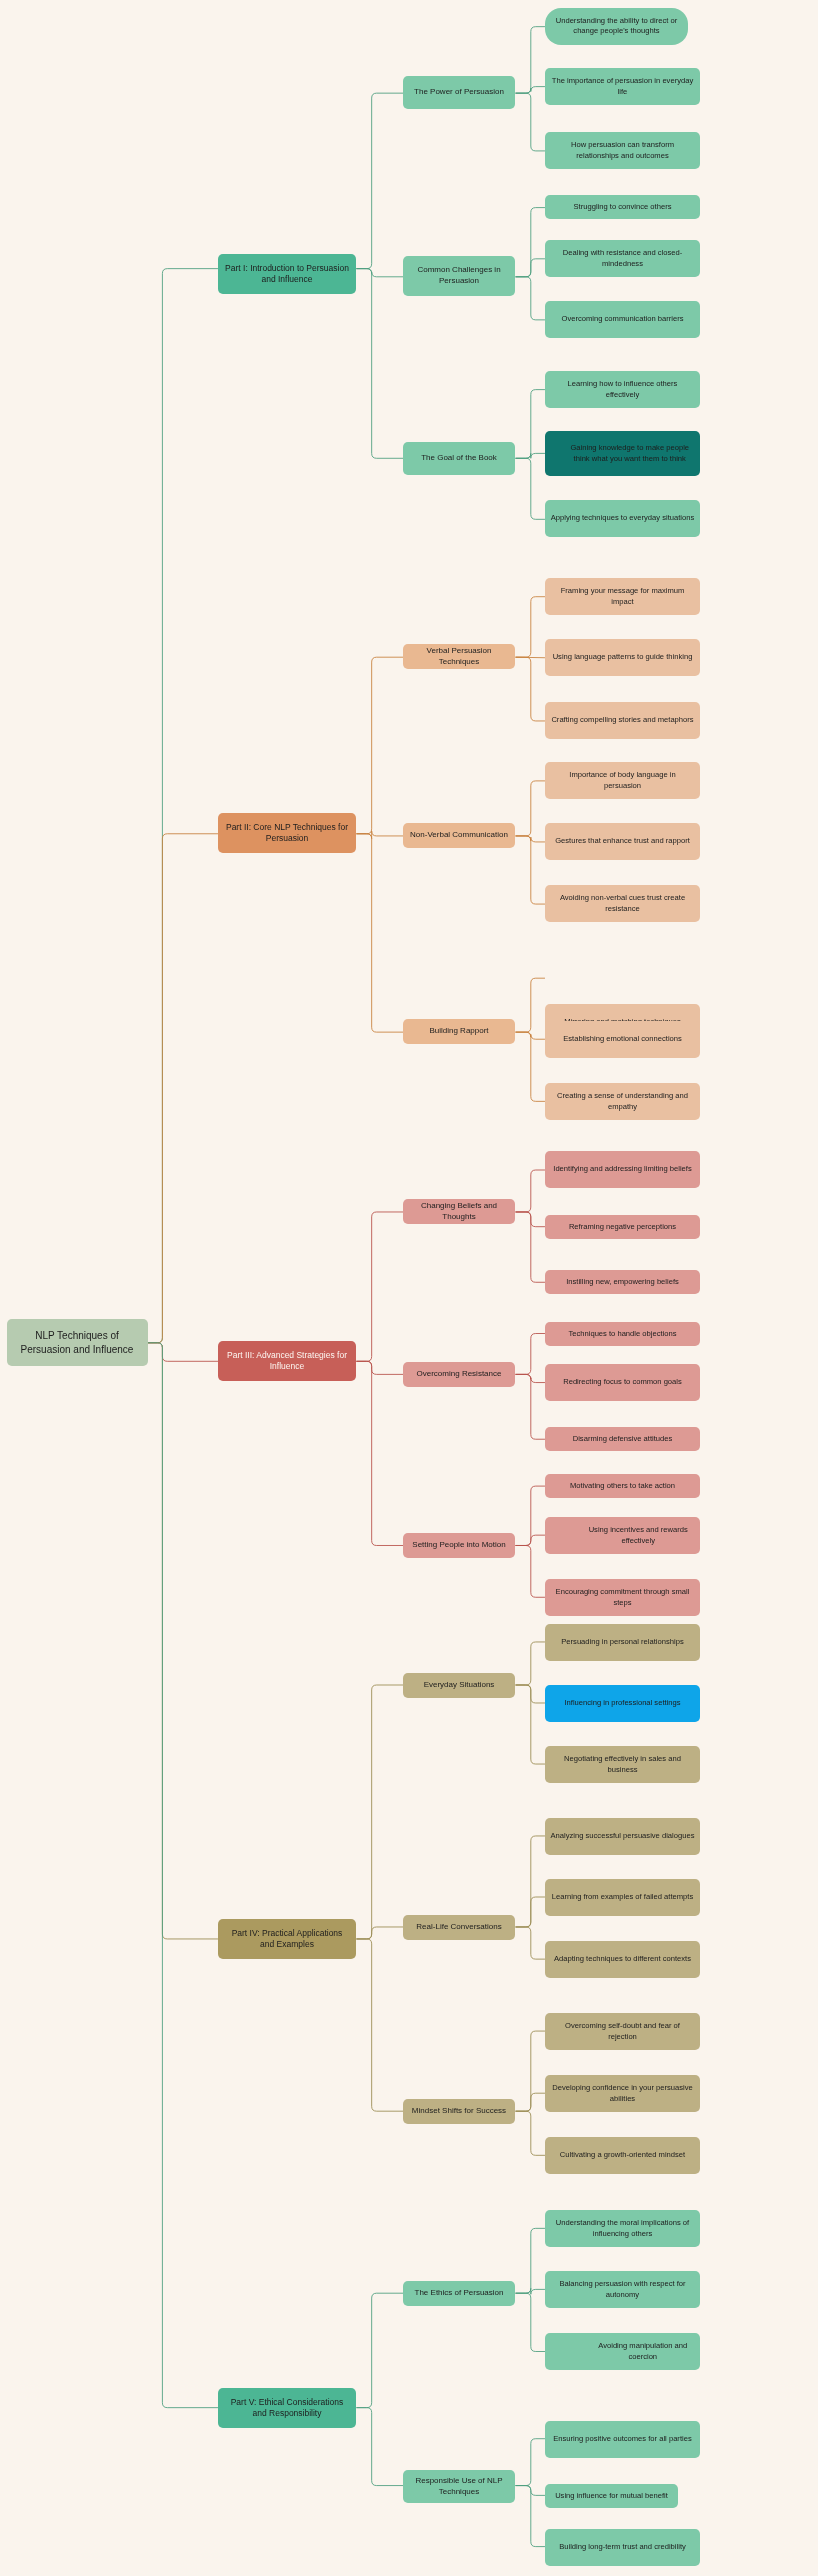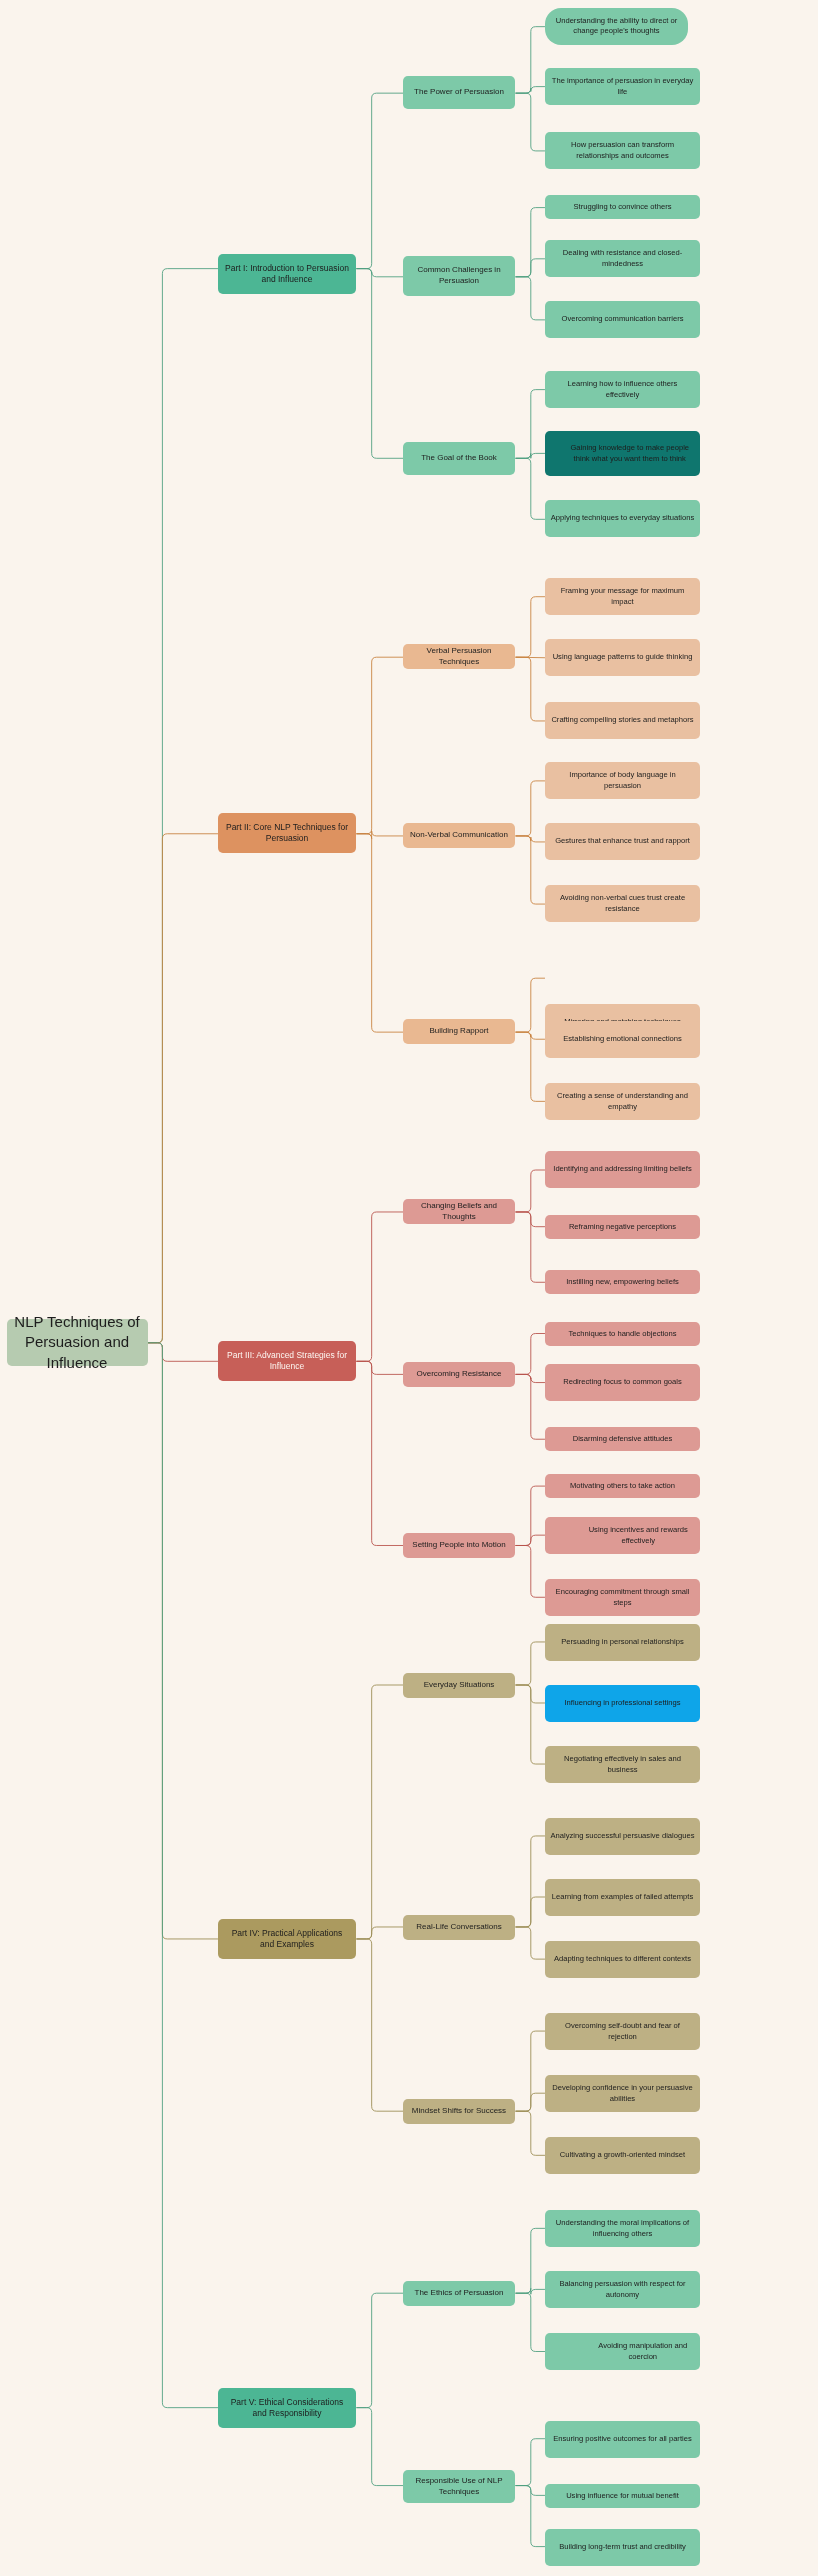--- a/index.html
+++ b/index.html
@@ -2,21 +2,21 @@
 <html style="font-size:8.7px"><head>
 <meta charset="utf-8">
 <style>
   html,body{margin:0;padding:0;background:#faf4ed;}
   body{font-family:"Liberation Sans", sans-serif;}
   #canvas{position:relative;width:818px;height:2576px;background:#faf4ed;overflow:hidden;}
   svg#edges{position:absolute;left:0;top:0;width:818px;height:2576px;pointer-events:none;}
   .node{position:absolute;box-sizing:border-box;display:flex;align-items:center;justify-content:center;
         text-align:center;border-radius:4.9px;line-height:1.35;padding:3.3px 5.5px;color:#1d1d1d;}
   .node span{display:block;width:100%;}
-  .lvl0{font-size:15px;}
+  .lvl0{font-size:10px;}
   .lvl1{font-size:8.5px;}
   .lvl2{font-size:8px;}
   .lvl3{font-size:7.6px;}
 </style>
 </head>
 <body>
 
 <div id="canvas">
   <svg id="edges" viewBox="0 0 1501 4725" width="818" height="2576">
       <path d="M 270 2463 L 289 2463 Q 298 2463 298 2454 L 298 501 Q 298 492 307 492 L 400 492" fill="none" stroke="#4e9e80" stroke-width="1.6"></path>
@@ -255,21 +255,21 @@
       </div>
       <div class="node lvl3" style="left: 545px; top: 2333px; width: 155px; height: 37px; background: rgb(125, 201, 168); padding-left: 46px;">
         <span>Avoiding manipulation and coercion</span>
       </div>
       <div class="node lvl2" style="left: 403px; top: 2470px; width: 112px; height: 33px; background: rgb(125, 201, 168);">
         <span>Responsible Use of NLP Techniques</span>
       </div>
       <div class="node lvl3" style="left: 545px; top: 2421px; width: 155px; height: 37px; background: rgb(125, 201, 168);">
         <span>Ensuring positive outcomes for all parties</span>
       </div>
-      <div class="node lvl3" style="left: 545px; top: 2484px; width: 155px; height: 24px; background: rgb(125, 201, 168);">
+      <div class="node lvl3" style="left: 545px; top: 2484px; width: 133px; height: 24px; background: rgb(125, 201, 168);">
         <span>Using influence for mutual benefit</span>
       </div>
       <div class="node lvl3" style="left: 545px; top: 2529px; width: 155px; height: 37px; background: rgb(125, 201, 168);">
         <span>Building long-term trust and credibility</span>
       </div>
     </div>
 </div>
 
 
 </body></html>

